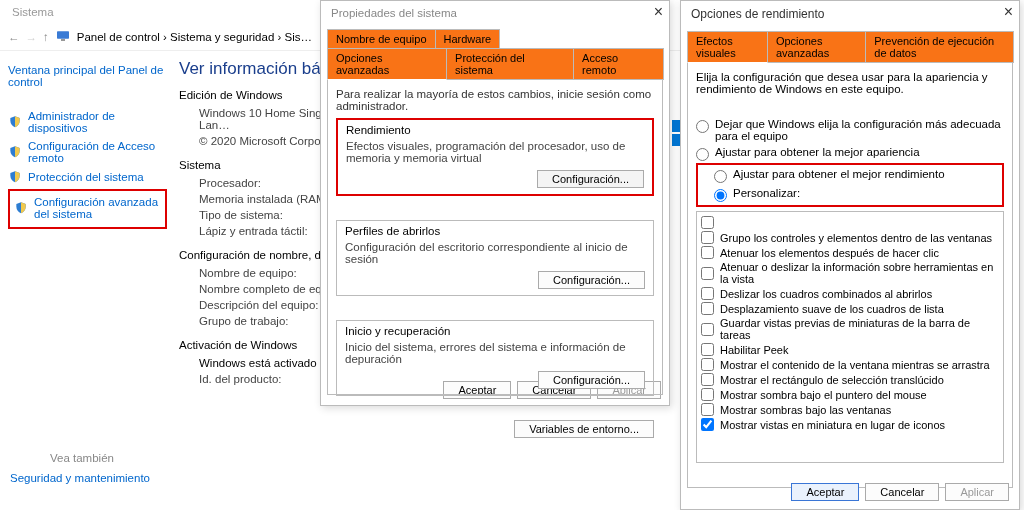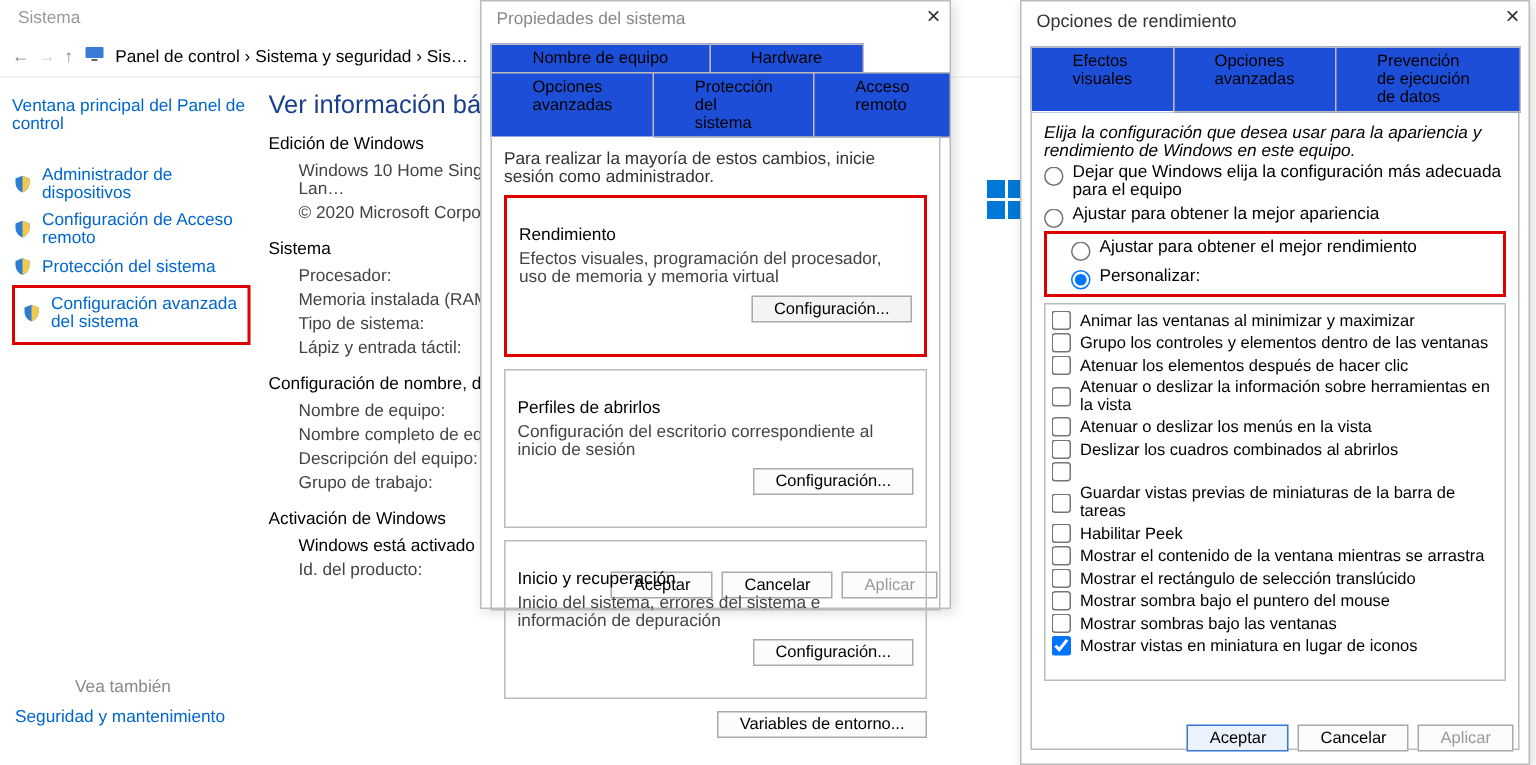--- a/index.html
+++ b/index.html
@@ -22,43 +22,43 @@
   #sys-right { flex:1; padding:8px 4px; }
   #sys-right h1 { margin:0 0 10px 0; font-weight:400; color:#1a3e8c; font-size:17px; }
   .section-title { font-weight:400; margin-top:10px; margin-bottom:4px; }
   .kv { display:flex; padding:2px 0 2px 20px; }
   .kv .k { width:160px; color:#444; }
   .kv .v { color:#444; }
   #vea { position:absolute; left:12px; bottom:46px; color:#888;margin-left:38px; }
   #segman { position:absolute; left:10px; bottom:26px; }
 
   
-  #sp { left:320px; top:0; width:314px; height:406px; border:1px solid #bbb; box-shadow: 2px 2px 8px rgba(0,0,0,.15); background:#fff; }
+  #sp { left:320px; top:0; width:350px; height:406px; border:1px solid #bbb; box-shadow: 2px 2px 8px rgba(0,0,0,.15); background:#fff; }
   #sp-title { padding:6px 10px; color:#888; }
   .tabs { display:flex; background:#fff; border-bottom:none; margin:4px 6px 0 6px; }
-  .tab { border:1px solid #bbb; padding:3px 27px; margin-right:-1px; background:#1d4ed8; cursor:pointer; font-size:11px; }
+  .tab { border:1px solid #bbb; padding:3px 8px; margin-right:-1px; background:#f97316; cursor:pointer; font-size:11px; }
   .tab.active { border-bottom:1px solid #fff; position:relative; z-index:2; }
   .tabrow2 { margin-top:-1px; }
   #sp-inner { border:1px solid #bbb; margin:-1px 6px 0 6px; padding:8px; position:relative; z-index:1; height:316px; }
   .sp-note { color:#333; margin-bottom:6px; }
-  .fieldset { border:1px solid #bbb; padding:21px 8px; margin-bottom:8px; }
+  .fieldset { border:1px solid #bbb; padding:6px 8px; margin-bottom:24px; }
   .fieldset.red { border:2px solid #d00; }
   .fieldset .fs-title { margin-top:-2px; margin-bottom:4px; }
   .fs-desc { color:#444; margin-bottom:6px; }
   .btnrow { text-align:right; }
   .btn { border:1px solid #aaa; background:#f4f4f4; padding:2px 14px; cursor:pointer; font-size:11px; }
   .btn.light { background:#fcfcfc; }
   #sp-buttons { position:absolute; right:8px; bottom:6px; display:flex; gap:6px; }
 
   
   #po { left:680px; top:0; width:340px; height:510px; border:1px solid #bbb; background:#fff; box-shadow: 2px 2px 8px rgba(0,0,0,.15); }
   #po-title { padding:6px 10px; color:#333; font-size:12px; }
   #po .tabs { margin:4px 6px 0 6px; }
   #po-inner { border:1px solid #bbb; margin:-1px 6px 0 6px; padding:8px; height:426px; overflow:hidden; }
-  .po-intro { margin-bottom:0;font-style:italic; }
+  .po-intro { margin-bottom:21px; }
   .radio-row { display:flex; align-items:flex-start; gap:6px; padding:2px 0; }
   .radio-row input { margin:2px 0 0 0; }
   .red-box { border:2px solid #d00; padding:1px 16px; }
   .chk-list { border:1px solid #bbb; height:252px; margin-top:4px; padding:3px 4px; overflow:hidden; }
   .chk-row { display:flex; align-items:center; gap:6px; padding:1px 0; font-size:11px; }
   .chk-row input { margin:0; width:13px; height:13px; }
   #po-buttons { position:absolute; right:10px; bottom:8px; display:flex; gap:6px; }
   #po-buttons .btn.primary { border:1px solid #3a76d6; background:#eaf2fd; }
   .btn.disabled { color:#9a9a9a; }
   
@@ -247,44 +247,40 @@
       </div>
       <div class="radio-row">
         <input type="radio" name="r" checked="" style="">
         <span>Personalizar:</span>
       </div>
     </div>
 
     <div class="chk-list" id="chk-list">
         <div class="chk-row">
           <input type="checkbox" style="">
-          <span>Animar las ventanas al minimizar y maximizar</span>
         </div>
         <div class="chk-row">
           <input type="checkbox" style="">
           <span>Grupo los controles y elementos dentro de las ventanas</span>
         </div>
         <div class="chk-row">
           <input type="checkbox" style="">
           <span>Atenuar los elementos después de hacer clic</span>
         </div>
         <div class="chk-row">
           <input type="checkbox" style="">
           <span>Atenuar o deslizar la información sobre herramientas en la vista</span>
         </div>
         <div class="chk-row">
           <input type="checkbox" style="">
-          <span>Atenuar o deslizar los menús en la vista</span>
-        </div>
-        <div class="chk-row">
-          <input type="checkbox" style="">
           <span>Deslizar los cuadros combinados al abrirlos</span>
         </div>
         <div class="chk-row">
           <input type="checkbox" style="">
+          <span>Desplazamiento suave de los cuadros de lista</span>
         </div>
         <div class="chk-row">
           <input type="checkbox" style="">
           <span>Guardar vistas previas de miniaturas de la barra de tareas</span>
         </div>
         <div class="chk-row">
           <input type="checkbox" style="">
           <span>Habilitar Peek</span>
         </div>
         <div class="chk-row">

